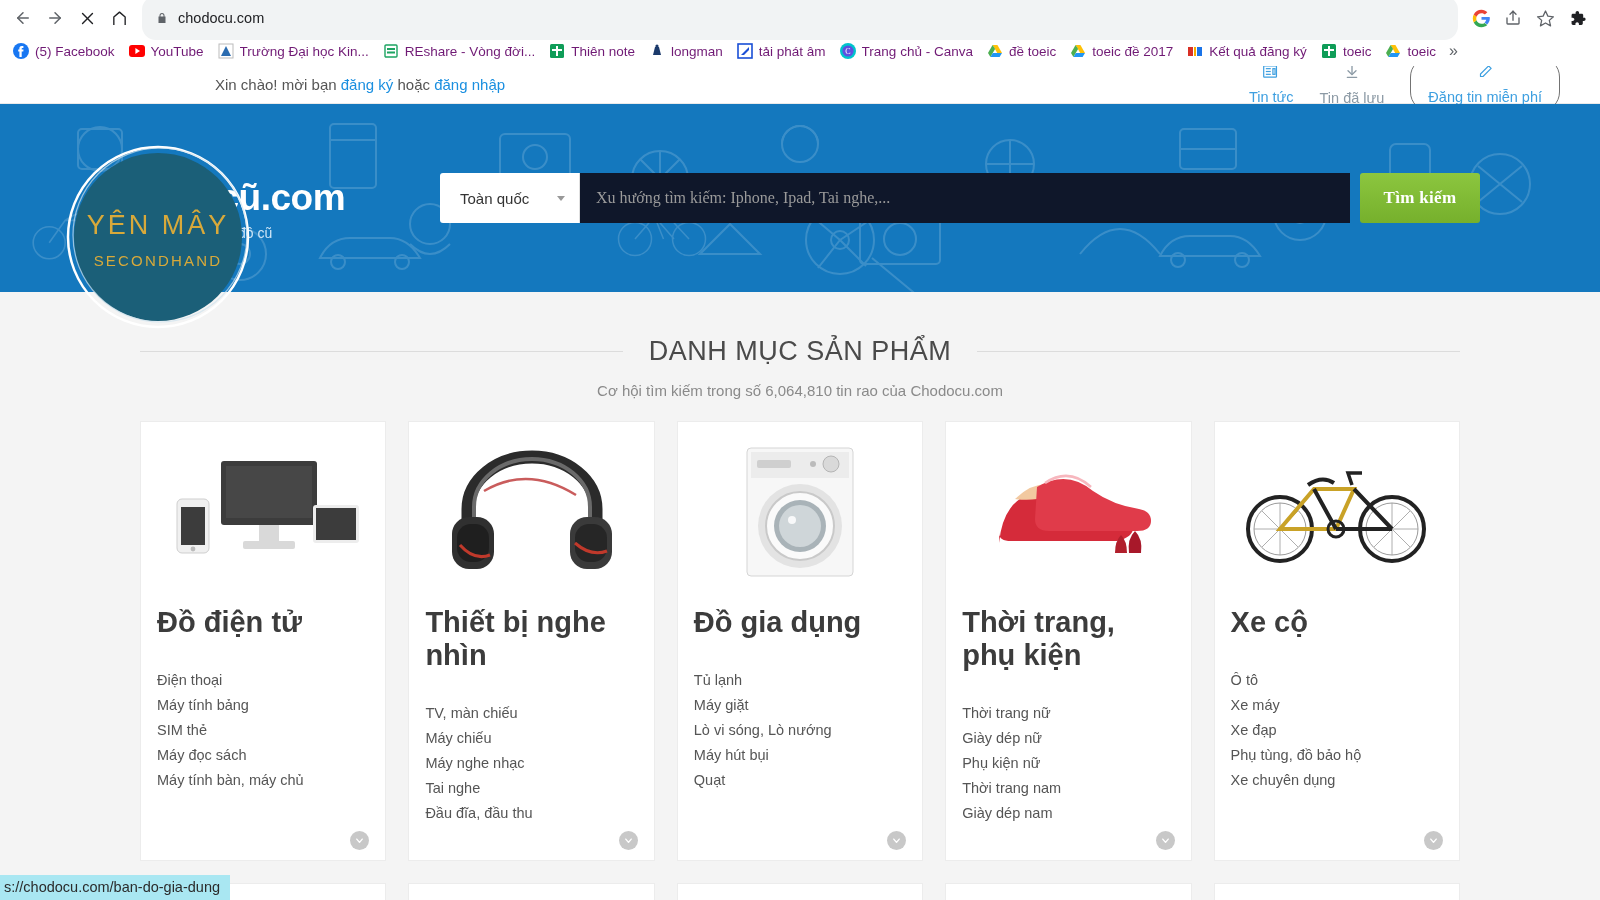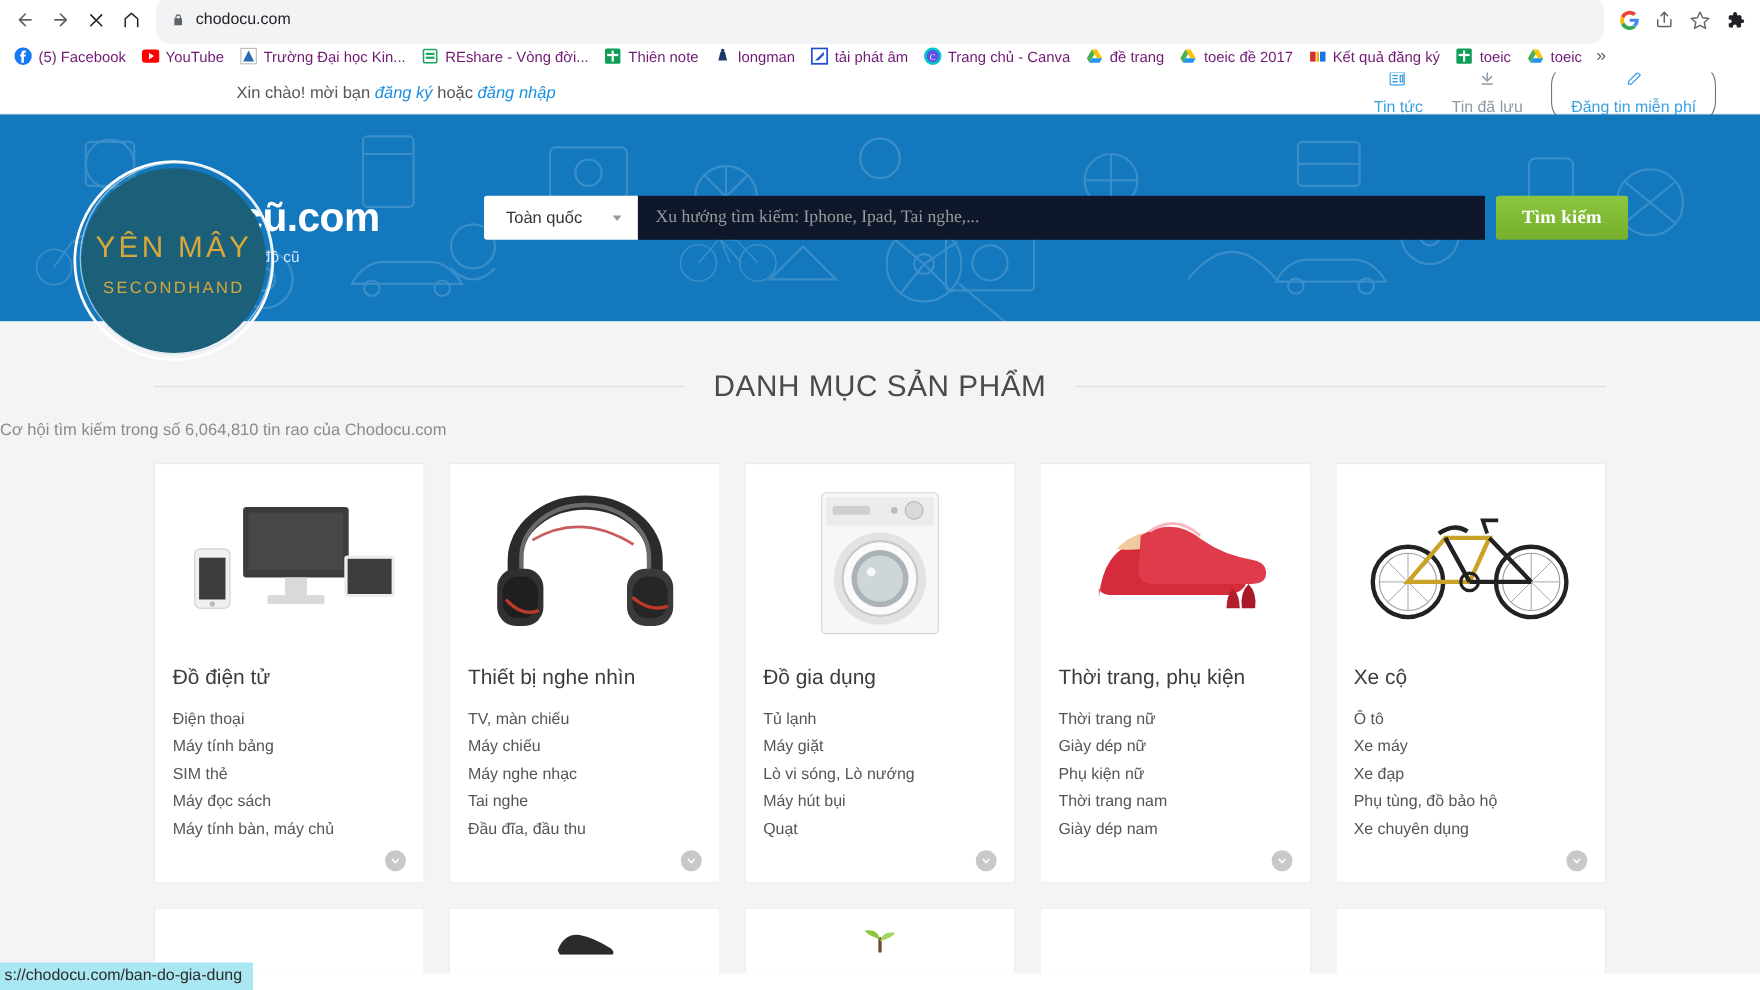--- a/index.html
+++ b/index.html
@@ -112,21 +112,21 @@
     display: flex;
     align-items: center;
     padding: 0 40px 0 40px;
     border-bottom: 1px solid #eaeaea;
   }
   .greeting {
     font-size: 15px;
     color: #555;
     margin-left: 175px;
   }
-  .greeting a { color: #1a8fe0; text-decoration: none; font-style: italic; }
+  .greeting a { color: #1a8fe0; text-decoration: none; }
   .topbar-spacer { flex: 1 1 auto; }
   .topnav {
     display: flex; align-items: center; gap: 26px;
   }
   .topnav-item {
     display: flex; align-items: center; gap: 7px;
     font-size: 14.5px;
     color: #3d9fe0;
     flex-direction: column;
   }
@@ -178,21 +178,21 @@
   }
   .logo-cart {
     position: absolute;
     left: 28px; top: 44px;
     opacity: .95;
   }
 
   .searchbar {
     display: flex;
     align-items: stretch;
-    height: 40px;
+    height: 50px;
     width: 1040px;
     flex: 0 0 auto;
   }
   .region-select {
     background: #fff;
     border-radius: 3px 0 0 3px;
     width: 140px;
     display: flex;
     align-items: center;
     justify-content: space-between;
@@ -255,21 +255,21 @@
   }
   .rule { flex: 1 1 auto; height: 1px; background: #dcdcdc; }
   .section-title {
     font-size: 27px;
     color: #4a4a4a;
     font-weight: normal;
     letter-spacing: .5px;
     white-space: nowrap;
   }
   .section-sub {
-    text-align: left;
+    text-align: center;
     font-size: 15px;
     color: #8a8a8a;
     margin-top: 15px;
   }
 
   .cards {
     width: 1320px;
     margin: 22px auto 0;
     display: grid;
     grid-template-columns: repeat(5, 1fr);
@@ -283,24 +283,24 @@
     min-height: 382px;
   }
   .card-img {
     height: 148px;
     display: flex;
     align-items: center;
     justify-content: center;
     margin-bottom: 20px;
   }
   .card-title {
-    font-size: 19px;
+    font-size: 29px;
     color: #3c3c3c;
-    font-weight: normal;
-    margin-bottom: 14px;
+    font-weight: bold;
+    margin-bottom: 29px;
   }
   .card-links { list-style: none; }
   .card-links li {
     font-size: 14.5px;
     color: #555;
     line-height: 25px;
   }
   .expand-btn {
     position: absolute;
     right: 16px; bottom: 10px;
@@ -495,21 +495,21 @@
   </div>
 
   <div class="bookmark">
     <span class="favicon">
       <svg width="16" height="16" viewBox="0 0 16 16">
           <polygon points="5.6,2 10.4,2 15,10 10.2,10" fill="#ffc107"></polygon>
           <polygon points="5.6,2 1,10 3.4,14 8.1,6" fill="#4caf50"></polygon>
           <polygon points="3.4,14 12.6,14 15,10 5.8,10" fill="#2196f3"></polygon>
         </svg>
     </span>
-    <span class="bm-label">đề trang</span>
+    <span class="bm-label">đề toeic</span>
   </div>
 
   <div class="bookmark">
     <span class="favicon">
       <svg width="16" height="16" viewBox="0 0 16 16">
           <polygon points="5.6,2 10.4,2 15,10 10.2,10" fill="#ffc107"></polygon>
           <polygon points="5.6,2 1,10 3.4,14 8.1,6" fill="#4caf50"></polygon>
           <polygon points="3.4,14 12.6,14 15,10 5.8,10" fill="#2196f3"></polygon>
         </svg>
     </span>

